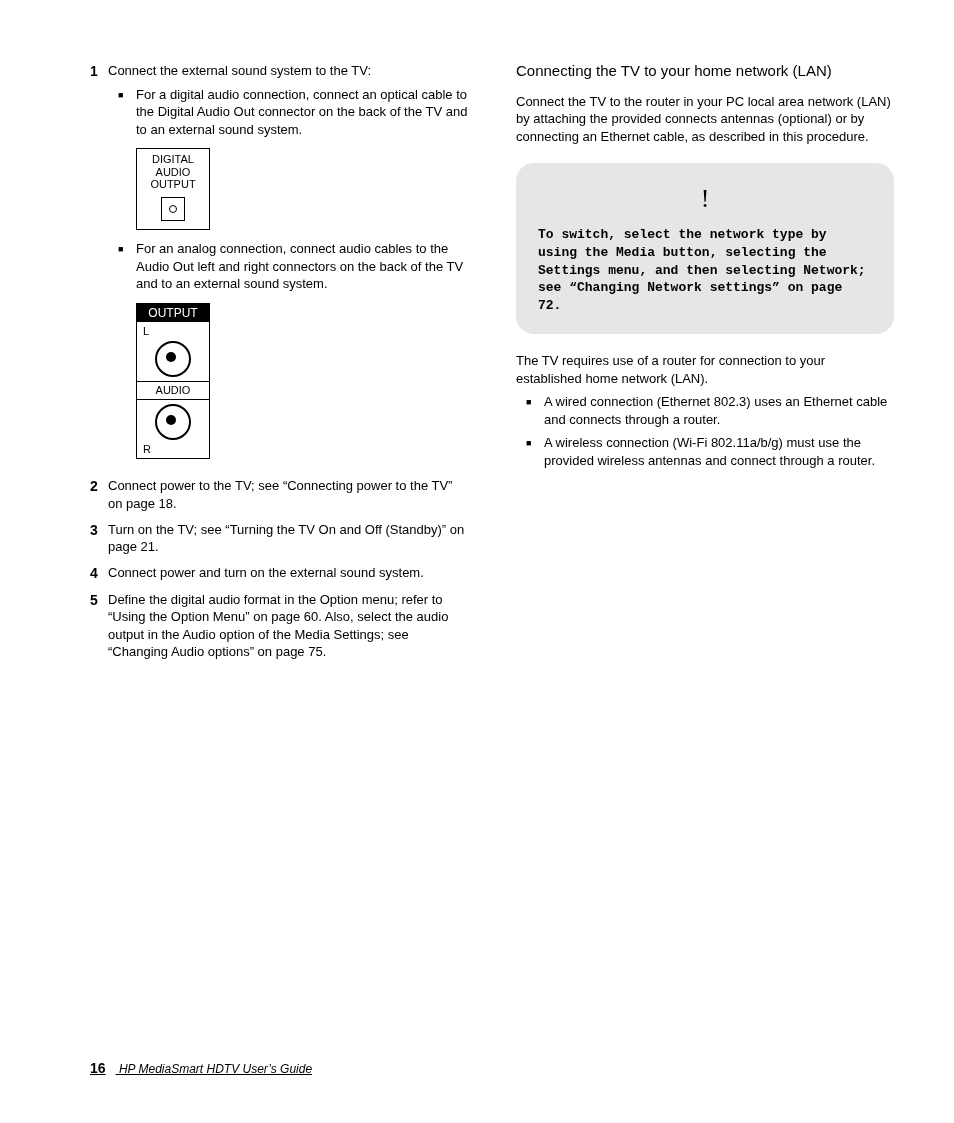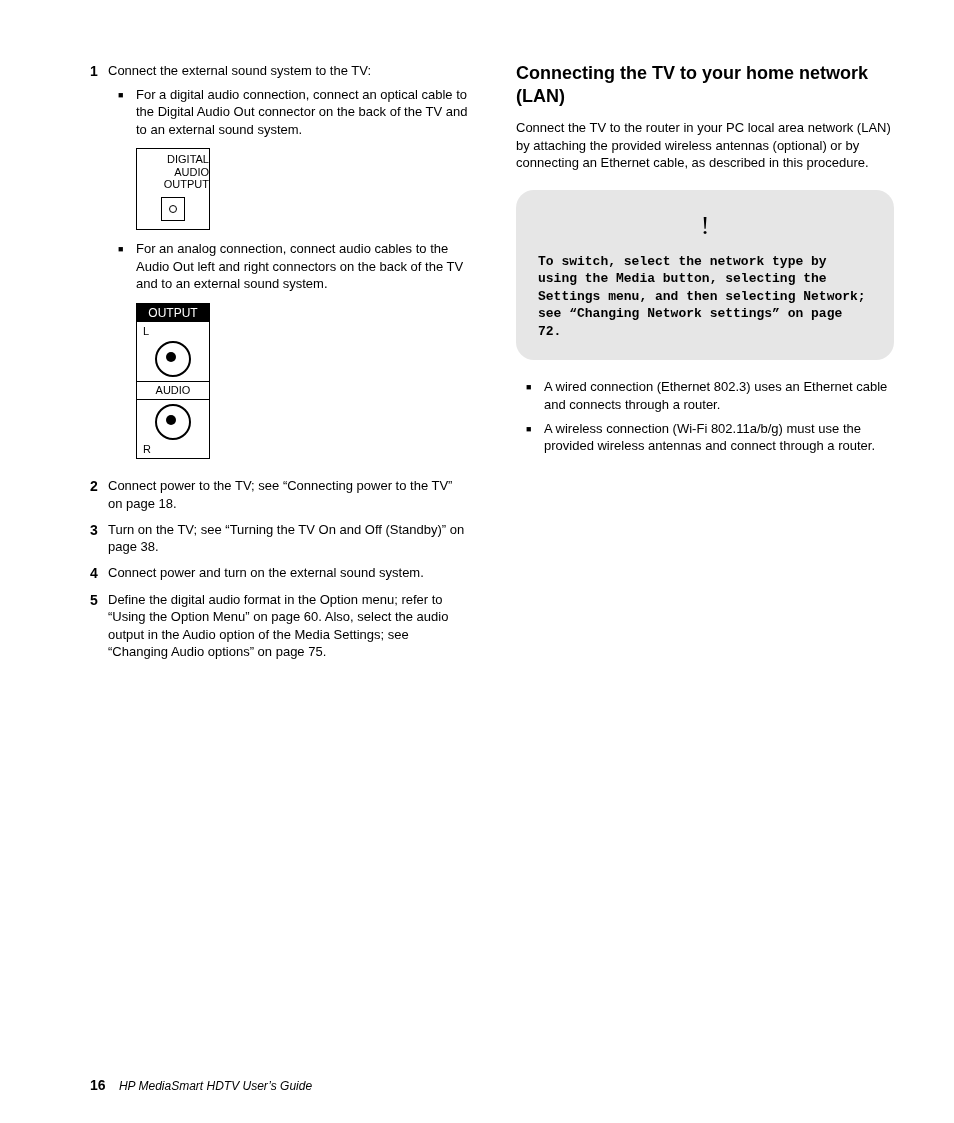--- a/index.html
+++ b/index.html
@@ -42,22 +42,22 @@
     flex-shrink: 0;
     font-size: 9px;
     padding-top: 3px;
   }
   .ul-body { flex: 1; }
   .or {
     font-style: italic;
     margin: 8px 0 8px 8px;
   }
   h2 {
-    font-size: 18px;
-    font-weight: bold;
+    font-size: 15px;
+    font-weight: normal;
     margin: 0 0 12px 0;
     line-height: 1.25;
   }
   .callout {
     background: #e6e6e6;
     border-radius: 18px;
     padding: 18px 22px 20px 22px;
     margin: 18px 0;
     text-align: left;
     font-weight: bold;
@@ -69,21 +69,21 @@
   .callout p { margin: 0 0 12px 0; }
   .callout p:last-child { margin-bottom: 0; font-family: Liberation Mono, monospace; }
   .dig-box {
     border: 1px solid #000;
     width: 72px;
     text-align: center;
     margin: 10px 0 10px 28px;
     padding: 4px 0 8px 0;
     font-family: Arial, sans-serif;
   }
-  .dig-label { font-size: 11px; line-height: 1.15; text-align: right; }
+  .dig-label { font-size: 11px; line-height: 1.15; }
   .optical {
     width: 22px; height: 22px;
     border: 1px solid #000;
     margin: 6px auto 0 auto;
     position: relative;
   }
   .optical::after {
     content: "";
     position: absolute;
     width: 6px; height: 6px;
@@ -122,23 +122,24 @@
     top: 9px; left: 9px;
   }
   .analog-mid {
     text-align: center;
     border-top: 1px solid #000;
     border-bottom: 1px solid #000;
     padding: 1px 0;
   }
   .footer {
     position: absolute;
-    bottom: 28px;
+    bottom: 45px;
     left: 90px;
     font-size: 12px;
+    text-decoration: underline;
   }
   .footer .pg { font-weight: bold; font-size: 14px; margin-right: 10px; }
   .footer .title { font-style: italic; }
 </style>
 </head>
 <body>
 
 <div class="page">
   <div class="col">
 
@@ -180,46 +181,47 @@
       </div>
     </div>
 
     <div class="ol-item">
       <div class="ol-num">2</div>
       <div class="ol-body">Connect power to the TV; see “Connecting power to the TV” on page 18.</div>
     </div>
 
     <div class="ol-item">
       <div class="ol-num">3</div>
-      <div class="ol-body">Turn on the TV; see “Turning the TV On and Off (Standby)” on page 38.</div>
+      <div class="ol-body">Turn on the TV; see “Turning the TV On and Off (Standby)” on page 21.</div>
     </div>
 
     <div class="ol-item">
       <div class="ol-num">4</div>
       <div class="ol-body">Connect power and turn on the external sound system.</div>
     </div>
 
     <div class="ol-item">
       <div class="ol-num">5</div>
       <div class="ol-body">Define the digital audio format in the Option menu; refer to “Using the Option Menu” on page 60. Also, select the audio output in the Audio option of the Media Settings; see “Changing Audio options” on page 75.</div>
     </div>
 
   </div>
 
   <div class="col">
     <h2>Connecting the TV to your home network (LAN)</h2>
-    <div>Connect the TV to the router in your PC local area network (LAN) by attaching the provided wireless antennas (optional) or by connecting an Ethernet cable, as described in this procedure.</div>
+    <div>Connect the TV to the router in your PC local area network (LAN) by attaching the provided connects antennas (optional) or by connecting an Ethernet cable, as described in this procedure.</div>
 
     <div class="callout">
       <div class="icon-row">
         <span style="font-family:'Times New Roman',serif;font-size:26px;font-weight:normal;">!</span>
       </div>
       <p>To switch, select the network type by using the Media button, selecting the Settings menu, and then selecting Network; see “Changing Network settings” on page 72.</p>
     </div>
 
+    <div style="margin-bottom:6px;">The TV requires use of a router for connection to your established home network (LAN).</div>
 
     <div class="ul-item">
       <div class="bullet">■</div>
       <div class="ul-body">A wired connection (Ethernet 802.3) uses an Ethernet cable and connects through a router.</div>
     </div>
     <div class="ul-item">
       <div class="bullet">■</div>
       <div class="ul-body">A wireless connection (Wi-Fi 802.11a/b/g) must use the provided wireless antennas and connect through a router.</div>
     </div>
 

